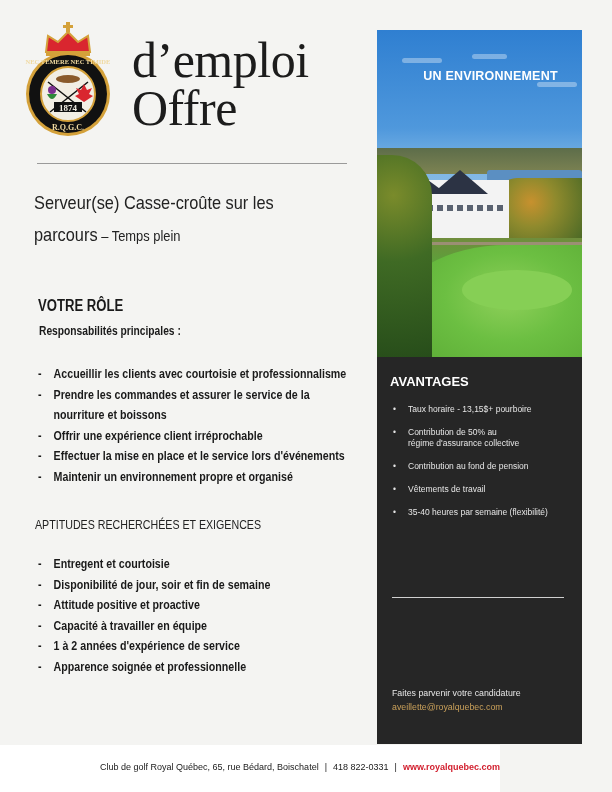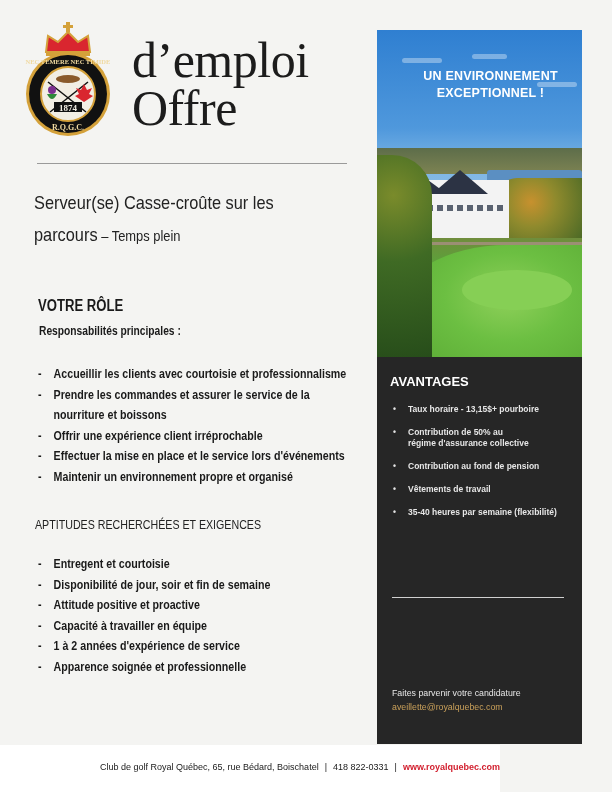--- a/index.html
+++ b/index.html
@@ -38,21 +38,21 @@
   .photo .roof2 { position: absolute; left: 55px; top: 140px; width: 0; height: 0; border-left: 28px solid transparent; border-right: 28px solid transparent; border-bottom: 24px solid #2c3344; }
   .photo .windows { position: absolute; left: 30px; top: 175px; width: 100px; height: 6px; background: repeating-linear-gradient(90deg, #5a6270 0 6px, transparent 6px 10px); }
   .photo .fairway { position: absolute; left: 20px; top: 215px; width: 220px; height: 130px; background: radial-gradient(ellipse at 50% 40%, #8fd05a 0, #6cbf42 40%, #56a531 100%); border-radius: 50% 0 0 0; }
   .photo .green { position: absolute; left: 85px; top: 240px; width: 110px; height: 40px; background: #86cf55; border-radius: 50%; }
   .photo .path { position: absolute; left: 20px; top: 212px; width: 185px; height: 3px; background: #9b8f74; }
   .env-text { position: absolute; left: 0; top: 38px; width: 205px; text-align: center; color: #ffffff; font-size: 12.5px; line-height: 17px; font-weight: bold; letter-spacing: 0.2px; }
   .env-text span { display: block; padding-left: 22px; }
 
   .adv-heading { position: absolute; left: 13px; top: 344px; color: #fff; font-size: 13px; font-weight: bold; }
   .adv-list { position: absolute; left: 16px; top: 374px; list-style: none; width: 190px; }
-  .adv-list li { position: relative; padding-left: 15px; color: #e6e6e6; font-size: 8.5px; line-height: 11px; margin-bottom: 12px; font-weight: bold; }
+  .adv-list li { position: relative; padding-left: 15px; color: #e6e6e6; font-size: 8.5px; line-height: 11px; margin-bottom: 12px; }
   .adv-list li::before { content: "•"; position: absolute; left: 0; top: 0; color: #e6e6e6; }
   .adv-list li span { display: block; }
 
   .side-rule { position: absolute; left: 15px; top: 567px; width: 172px; height: 1px; background: #d0d0d0; }
   .apply-heading { position: absolute; left: 14px; top: 596px; color: #fff; font-size: 12.5px; line-height: 19px; font-weight: bold; }
   .apply-heading .gold { color: #c9a05a; }
   .apply-text { position: absolute; left: 15px; top: 656px; color: #e6e6e6; font-size: 8.8px; line-height: 14px; }
   .apply-text span { display: block; }
   .apply-text .email { color: #c9a05a; }
 
@@ -138,21 +138,20 @@
     <div class="fairway"></div>
     <div class="green"></div>
     <div class="path"></div>
     <div class="house"></div>
     <div class="roof"></div>
     <div class="roof2"></div>
     <div class="windows"></div>
     <div class="trees-l"></div>
     <div class="env-text cond" style="transform:none;">
       <span>UN ENVIRONNEMENT</span>
-      <span>EXCEPTIONNEL !</span>
     </div>
   </div>
 
   <div class="adv-heading">AVANTAGES</div>
   <ul class="adv-list">
     <li>
         <span>Taux horaire - 13,15$+ pourboire</span>
       </li>
     <li>
         <span>Contribution de 50% au</span>

